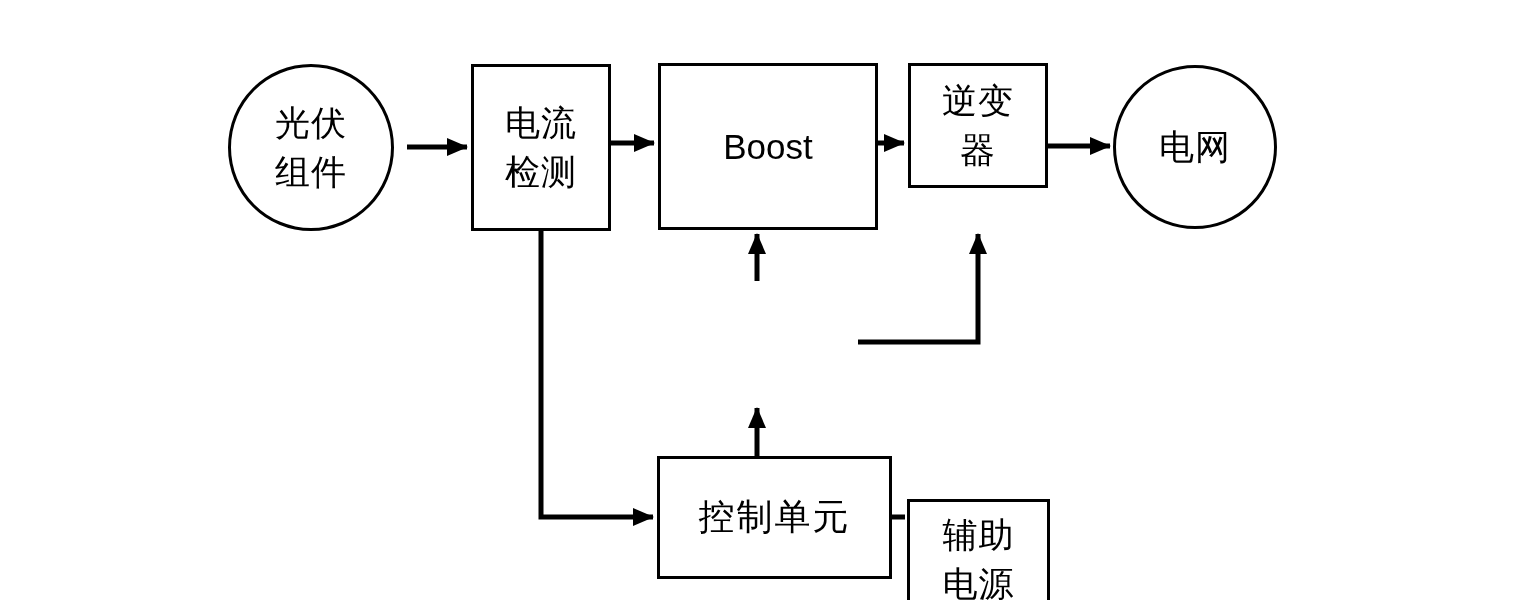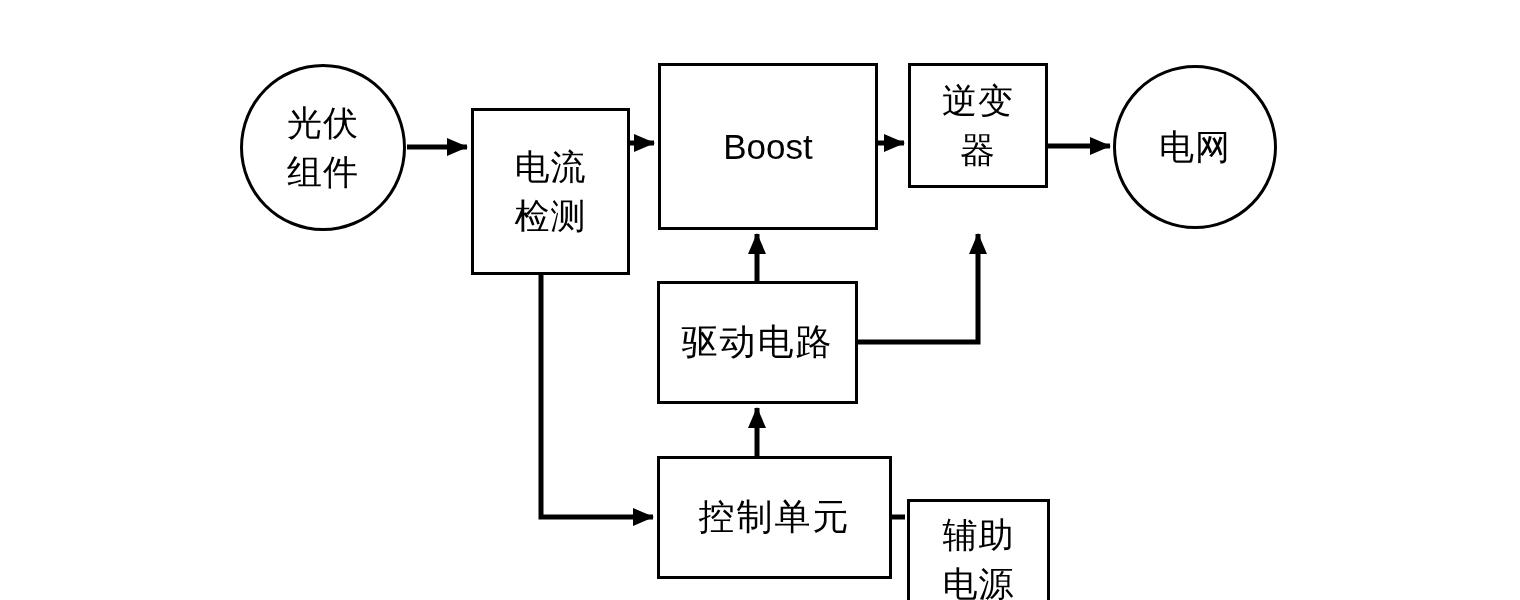--- a/index.html
+++ b/index.html
@@ -38,22 +38,22 @@
     white-space: nowrap;
   }
   .sans {
     font-family: "Liberation Sans", sans-serif;
     letter-spacing: 0;
   }
   .wide {
     letter-spacing: 2px;
     font-size: 36px;
   }
-  #node-pv        { left: 240px;  top: 64px;  width: 166px; height: 167px; }
-  #node-current   { left: 471px;  top: 64px;  width: 159px; height: 167px; margin-top: 44px; }
+  #node-pv        { left: 228px;  top: 64px;  width: 166px; height: 167px; }
+  #node-current   { left: 471px;  top: 64px;  width: 140px; height: 167px; }
   #node-boost     { left: 658px;  top: 63px;  width: 220px; height: 167px; }
   #node-inverter  { left: 908px;  top: 63px;  width: 140px; height: 125px; }
   #node-grid      { left: 1113px; top: 65px;  width: 164px; height: 164px; text-align: right; }
   #node-drive     { left: 657px;  top: 281px; width: 201px; height: 123px; }
   #node-control   { left: 657px;  top: 456px; width: 235px; height: 123px; }
   #node-aux       { left: 907px;  top: 455px; width: 143px; height: 122px; margin-top: 44px; }
   .connector-layer {
     position: absolute;
     left: 0;
     top: 0;
@@ -102,23 +102,20 @@
 
   <div class="node" id="node-inverter">
     <span class="lbl">逆变</span>
     <span class="lbl">器</span>
   </div>
 
   <div class="node circle" id="node-grid">
     <span class="lbl">电网</span>
   </div>
 
-  <div class="node" id="node-drive">
-    <span class="lbl wide">驱动电路</span>
-  </div>
 
   <div class="node" id="node-control">
     <span class="lbl wide">控制单元</span>
   </div>
 
   <div class="node" id="node-aux">
     <span class="lbl">辅助</span>
     <span class="lbl">电源</span>
   </div>
 

